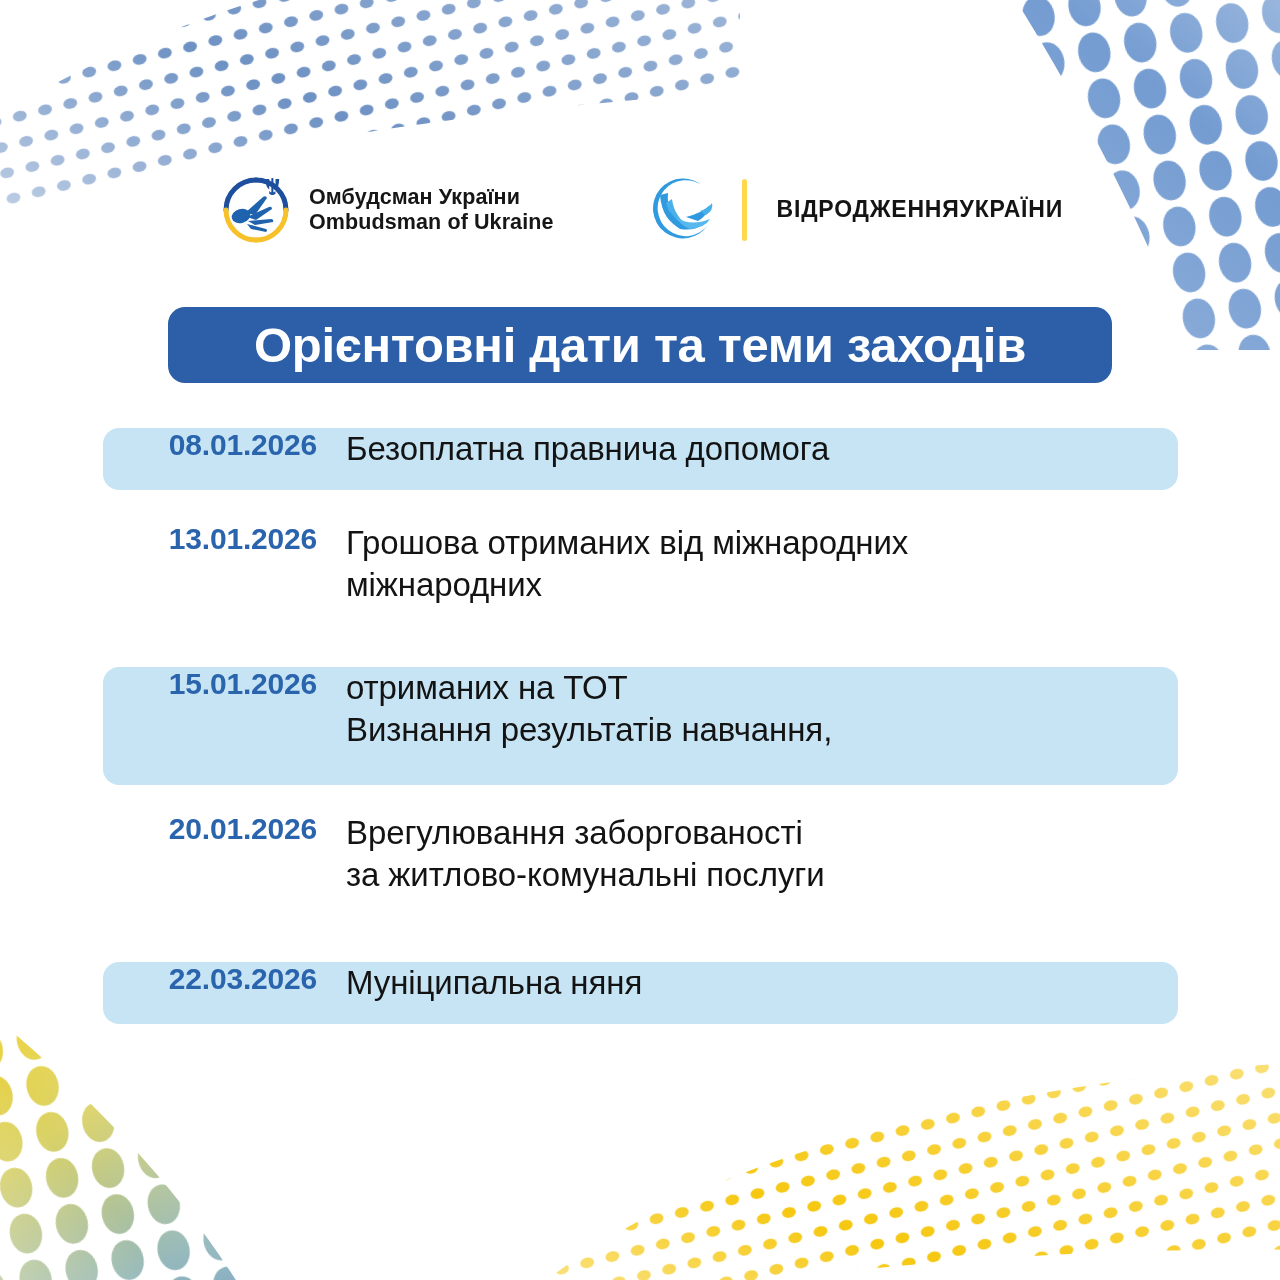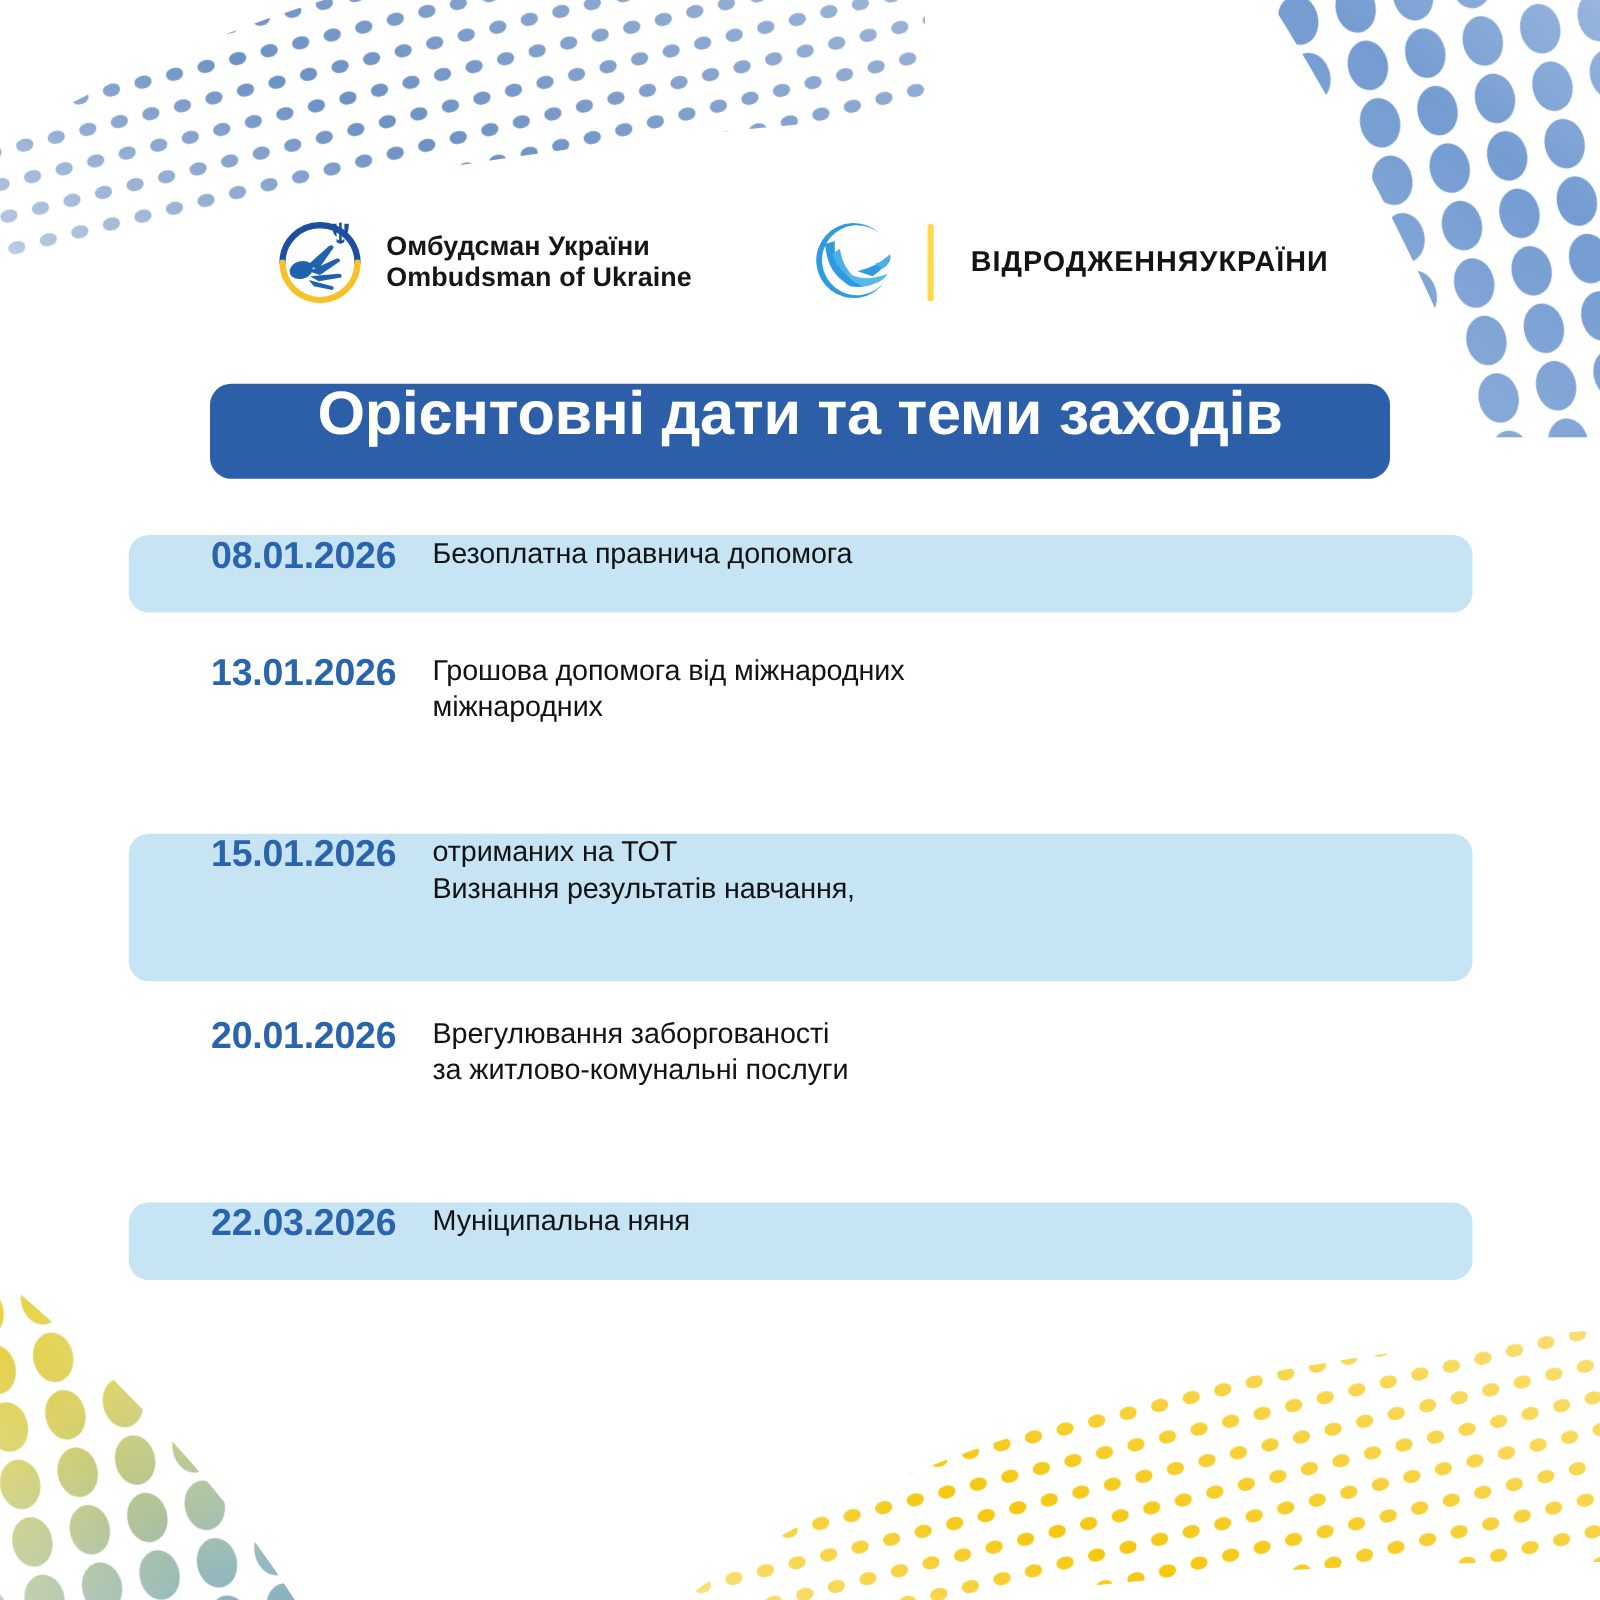--- a/index.html
+++ b/index.html
@@ -92,20 +92,21 @@
   
   .title-banner {
     position: absolute;
     top: 307px;
     left: 168px;
     width: 944px;
     height: 76px;
     border-radius: 17px;
     background: #2c5fa8;
     display: flex;
+    align-items: center;
     justify-content: center;
     box-sizing: border-box;
   }
   .title-banner .title-text {
     color: #ffffff;
     font-size: 49px;
     font-weight: bold;
     letter-spacing: -0.3px;
     white-space: nowrap;
     line-height: 1;
@@ -138,21 +139,21 @@
     box-sizing: border-box;
     color: #2a64ad;
     font-size: 30px;
     font-weight: bold;
     letter-spacing: -0.2px;
     white-space: nowrap;
   }
   .topic {
     flex: 1 1 auto;
     color: #131313;
-    font-size: 23px;
+    font-size: 33px;
     font-weight: normal;
     line-height: 1.28;
     letter-spacing: -0.1px;
   }
   .topic .tline { display: block; white-space: nowrap; }
 
   .gap-sm { height: 32px; }
   .gap-md { height: 27px; }
 </style>
 </head>
@@ -309,21 +310,21 @@
       <span class="topic">
         <span class="tline">Безоплатна правнича допомога</span>
       </span>
     </div>
 
     <div class="gap-sm"></div>
 
     <div class="row plain row-h2">
       <span class="date">13.01.2026</span>
       <span class="topic">
-        <span class="tline">Грошова допомога від міжнародних</span>
+        <span class="tline">Грошова отриманих від міжнародних</span>
         <span class="tline">міжнародних</span>
       </span>
     </div>
 
     <div class="gap-md"></div>
 
     <div class="row tinted row-h2">
       <span class="date">15.01.2026</span>
       <span class="topic">
         <span class="tline">отриманих на ТОТ</span>

